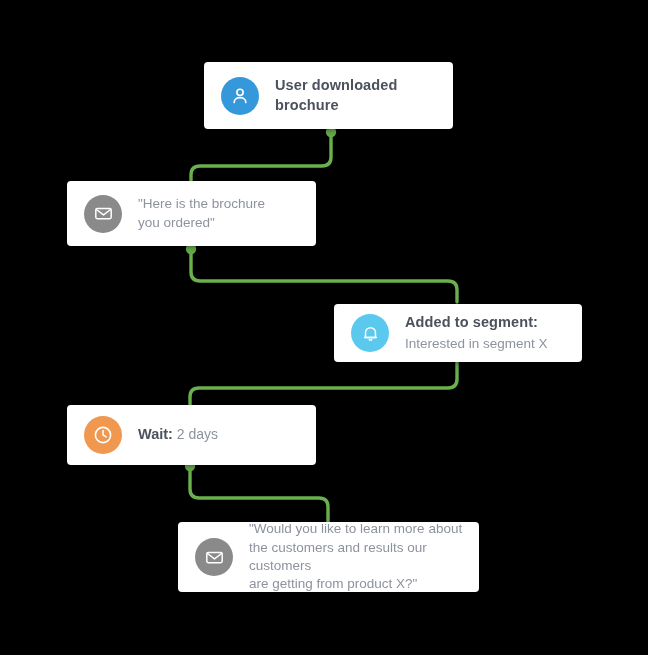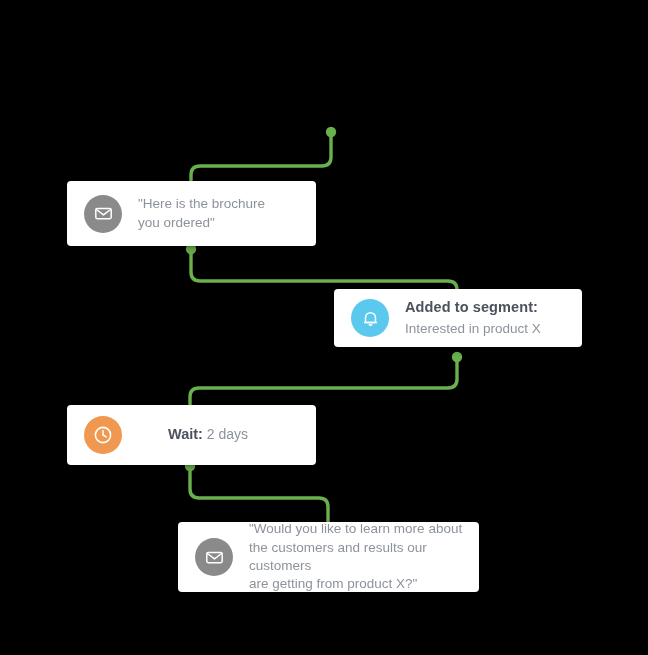--- a/index.html
+++ b/index.html
@@ -50,22 +50,22 @@
     font-size:13.5px;
     color:#8d939c;
     line-height:1.37;
   }
   .waitline{font-size:14px;color:#8d939c;}
   .waitline b{color:#4b525d;font-weight:bold;font-size:14.5px;}
 
   
   #node-trigger{left:204px;top:62px;width:249px;height:67px;}
   #node-email-1{left:67px;top:181px;width:249px;height:65px;}
-  #node-segment{left:334px;top:289px;width:248px;height:58px;}
-  #node-wait   {left:67px;top:405px;width:249px;height:60px;gap:30px;}
+  #node-segment{left:334px;top:304px;width:248px;height:58px;}
+  #node-wait   {left:67px;top:405px;width:249px;height:60px;}
   #node-email-2{left:178px;top:522px;width:301px;height:70px;}
 </style>
 </head>
 <body>
 
 <div id="canvas">
 
   <svg class="wires" viewBox="0 0 648 655" xmlns="http://www.w3.org/2000/svg">
     <g fill="none" stroke="#6ab04c" stroke-width="3.4" stroke-linecap="round">
 
@@ -78,20 +78,32 @@
       <path d="M190,466 L190,489 Q190,498 199,498 L319,498 Q328,498 328,507 L328,526"></path>
     </g>
     <g fill="#6ab04c">
       <circle cx="331" cy="132" r="5.2"></circle>
       <circle cx="191" cy="249" r="5.2"></circle>
       <circle cx="457" cy="357" r="5.2"></circle>
       <circle cx="190" cy="466" r="5.2"></circle>
     </g>
   </svg>
 
+  <div class="node" id="node-trigger">
+    <div class="ico" style="background:#3498db">
+      <svg width="22" height="22" viewBox="0 0 24 24" fill="none" stroke="#ffffff" stroke-width="1.8" stroke-linecap="round" stroke-linejoin="round">
+        <circle cx="12" cy="8" r="3.4"></circle>
+        <path d="M5.6 19.2c0-3.4 2.9-5.4 6.4-5.4s6.4 2 6.4 5.4"></path>
+      </svg>
+    </div>
+    <div class="body">
+      <div class="title-strong">User downloaded</div>
+      <div class="title-strong">brochure</div>
+    </div>
+  </div>
 
   <div class="node" id="node-email-1">
     <div class="ico" style="background:#8a8a8a">
       <svg width="21" height="21" viewBox="0 0 24 24" fill="none" stroke="#ffffff" stroke-width="1.7" stroke-linecap="round" stroke-linejoin="round">
         <rect x="3.2" y="6.4" width="17.6" height="11.6" rx="1.6"></rect>
         <path d="M3.9 7.4 L12 13.6 L20.1 7.4"></path>
       </svg>
     </div>
     <div class="body">
       <div class="msg">"Here is the brochure</div>
@@ -102,21 +114,21 @@
   <div class="node" id="node-segment">
     <div class="ico" style="background:#5bc8ee">
       <svg width="21" height="21" viewBox="0 0 24 24" fill="none" stroke="#ffffff" stroke-width="1.7" stroke-linecap="round" stroke-linejoin="round">
         <path d="M6.3 16.6V11a5.7 5.7 0 0 1 11.4 0v5.6z"></path>
         <path d="M5.2 16.6h13.6"></path>
         <path d="M10.6 19a1.6 1.6 0 0 0 2.8 0"></path>
       </svg>
     </div>
     <div class="body">
       <div class="title-strong">Added to segment:</div>
-      <div class="sub">Interested in product X</div>
+      <div class="sub">Interested in segment X</div>
     </div>
   </div>
 
   <div class="node" id="node-wait">
     <div class="ico" style="background:#f0984f">
       <svg width="22" height="22" viewBox="0 0 24 24" fill="none" stroke="#ffffff" stroke-width="1.7" stroke-linecap="round" stroke-linejoin="round">
         <circle cx="12" cy="12" r="8.3"></circle>
         <path d="M12 7.1 V12 L15.4 14.1"></path>
       </svg>
     </div>

